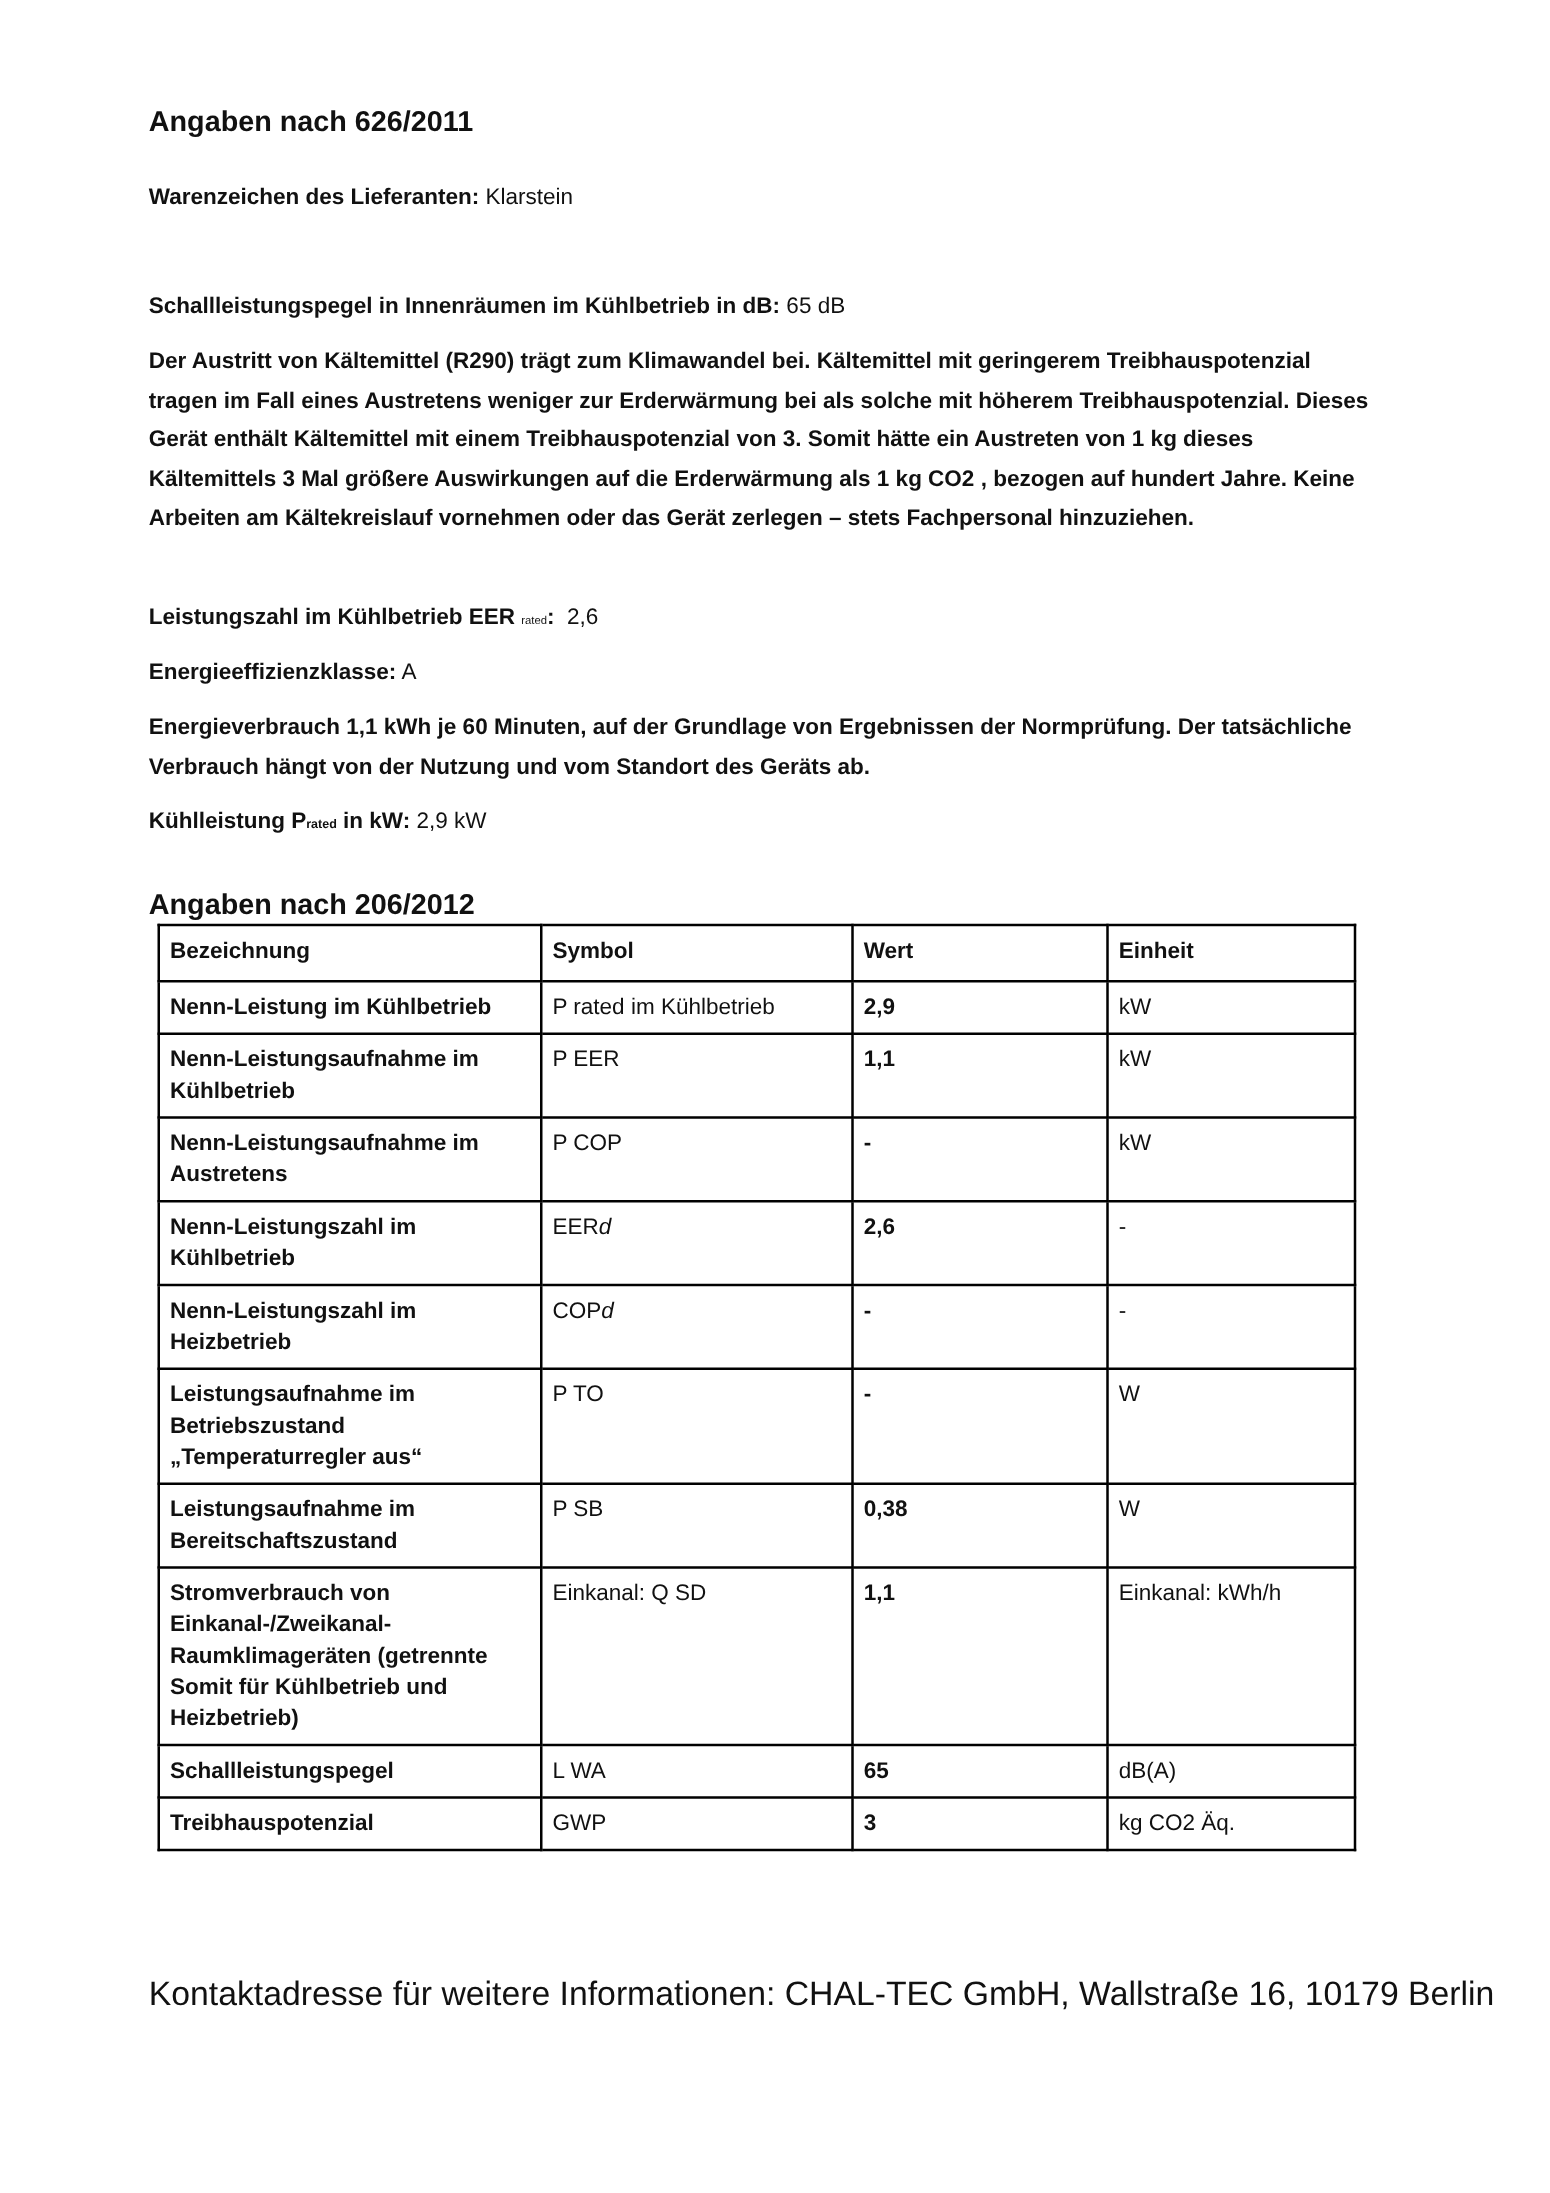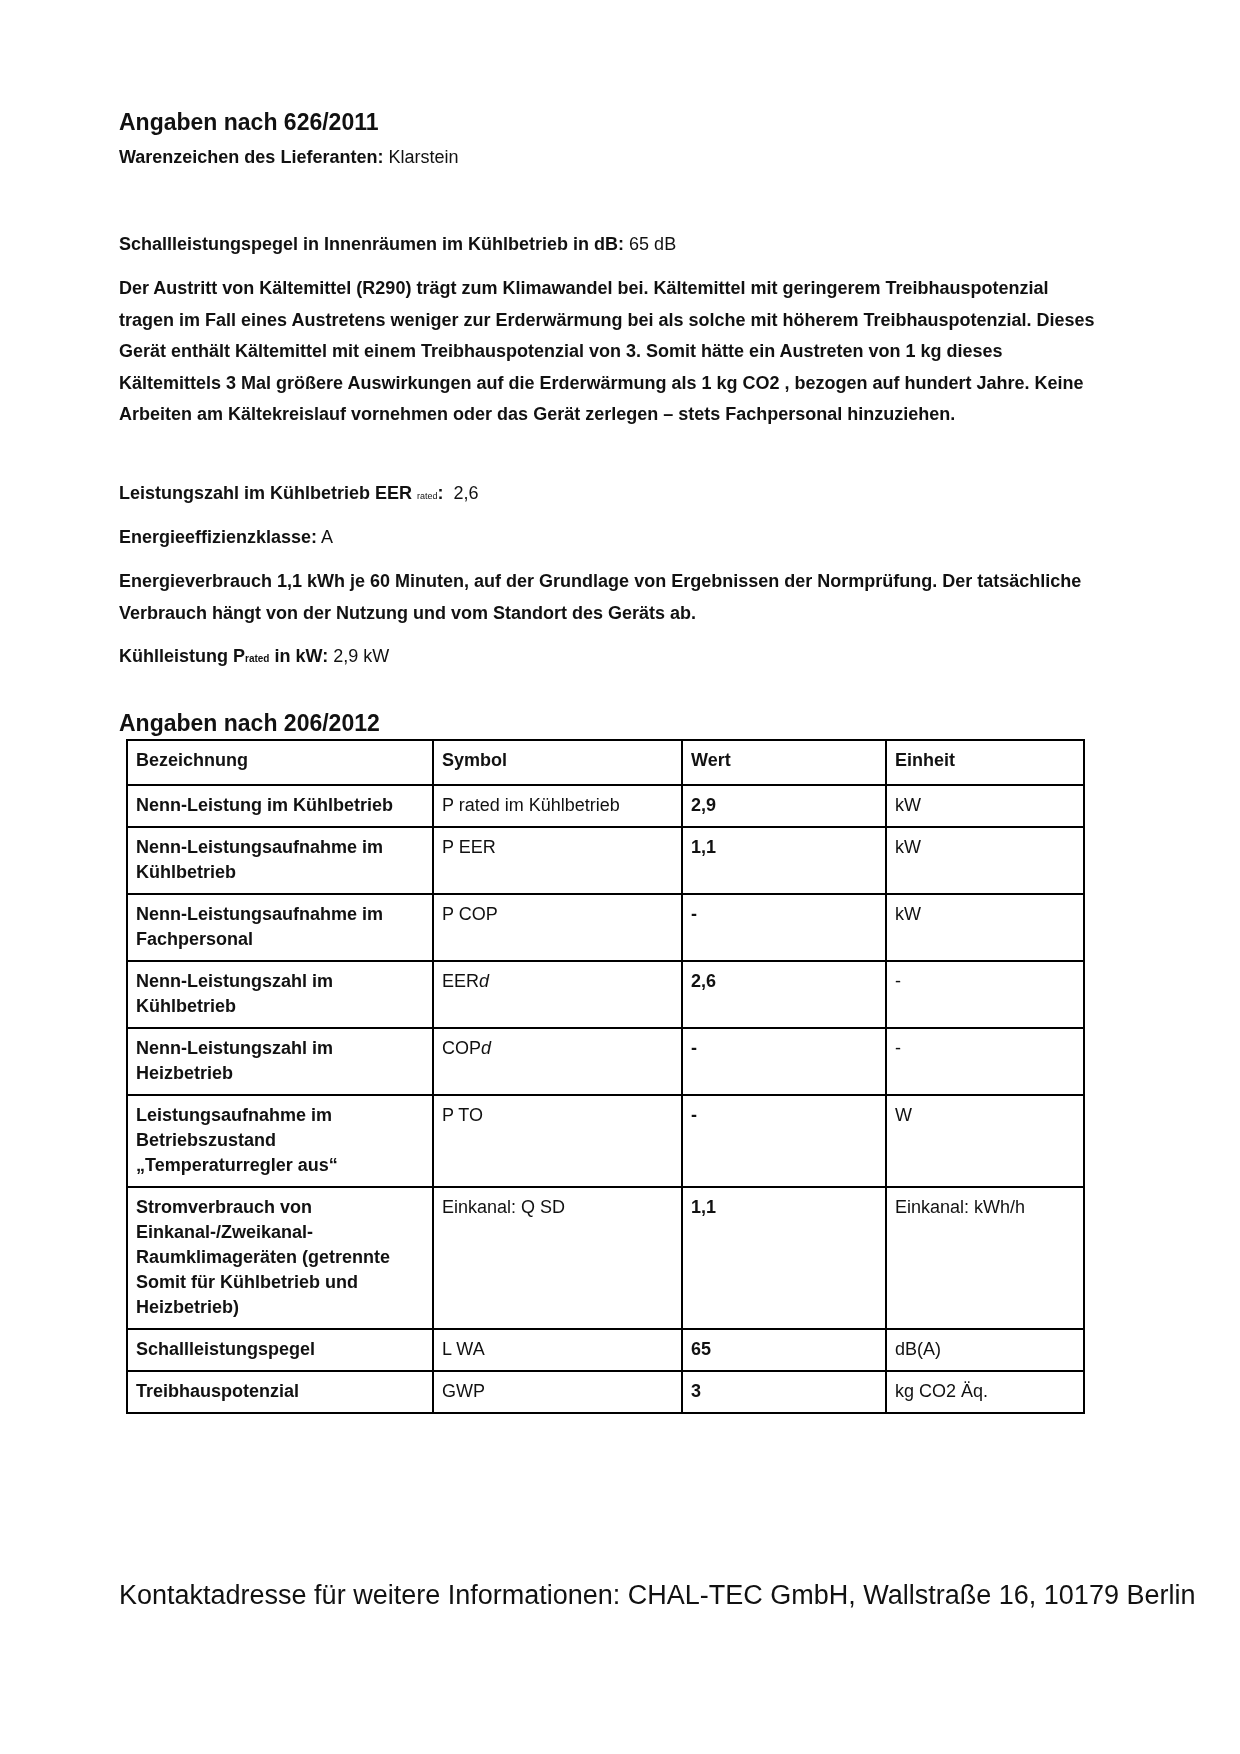--- a/index.html
+++ b/index.html
@@ -1,19 +1,19 @@
 <!DOCTYPE html>
 <html><head>
 <meta charset="utf-8">
 <style>
   html, body { margin: 0; padding: 0; background: #ffffff; }
   body { width: 1240px; height: 1754px; position: relative; color: #111111;
          font-family: "Liberation Sans", "DejaVu Sans", sans-serif; }
   .page { position: absolute; left: 0; top: 0; width: 1240px; height: 1754px; }
-  .h1 { position: absolute; left: 119px; top: 109px; font-size: 23px; font-weight: bold; margin: 0; }
+  .h1 { position: absolute; left: 119px; top: 84px; font-size: 23px; font-weight: bold; margin: 0; }
   .para { position: absolute; left: 119px; width: 980px; font-size: 18px; line-height: 31.5px; margin: 0; }
   .b { font-weight: bold; }
   .sub { font-size: 9px; font-weight: normal; }
   .sub-b { font-size: 10px; font-weight: bold; vertical-align: baseline; }
   .h2 { position: absolute; left: 119px; top: 710px; font-size: 23px; font-weight: bold; margin: 0; }
   table.spec { position: absolute; left: 126px; top: 739px; width: 959px;
                border-collapse: collapse; font-size: 18px; line-height: 25px; }
   table.spec td { border: 2px solid #000; vertical-align: top; padding: 7px 7px 8px 8px; }
   table.spec td.c1 { width: 289px; font-weight: bold; }
   table.spec td.c2 { width: 232px; }
@@ -76,41 +76,47 @@
           <td class="c3">2,9</td>
           <td class="c4">kW</td>
         </tr>
         <tr>
           <td class="c1">Nenn-Leistungsaufnahme im Kühlbetrieb</td>
           <td class="c2"><span>P EER</span><i class="it"></i></td>
           <td class="c3">1,1</td>
           <td class="c4">kW</td>
         </tr>
         <tr>
-          <td class="c1">Nenn-Leistungsaufnahme im Fachpersonal</td>
+          <td class="c1">Nenn-Leistungsaufnahme im Austretens</td>
           <td class="c2"><span>P COP</span><i class="it"></i></td>
           <td class="c3">-</td>
           <td class="c4">kW</td>
         </tr>
         <tr>
           <td class="c1">Nenn-Leistungszahl im Kühlbetrieb</td>
           <td class="c2"><span>EER</span><i class="it">d</i></td>
           <td class="c3">2,6</td>
           <td class="c4">-</td>
         </tr>
         <tr>
           <td class="c1">Nenn-Leistungszahl im Heizbetrieb</td>
           <td class="c2"><span>COP</span><i class="it">d</i></td>
           <td class="c3">-</td>
           <td class="c4">-</td>
         </tr>
         <tr>
           <td class="c1">Leistungsaufnahme im Betriebszustand „Temperaturregler aus“</td>
           <td class="c2"><span>P TO</span><i class="it"></i></td>
           <td class="c3">-</td>
+          <td class="c4">W</td>
+        </tr>
+        <tr>
+          <td class="c1">Leistungsaufnahme im Bereitschaftszustand</td>
+          <td class="c2"><span>P SB</span><i class="it"></i></td>
+          <td class="c3">0,38</td>
           <td class="c4">W</td>
         </tr>
         <tr>
           <td class="c1">Stromverbrauch von Einkanal-/Zweikanal-Raumklimageräten (getrennte Somit für Kühlbetrieb und Heizbetrieb)</td>
           <td class="c2"><span>Einkanal: Q SD</span><i class="it"></i></td>
           <td class="c3">1,1</td>
           <td class="c4">Einkanal: kWh/h</td>
         </tr>
         <tr>
           <td class="c1">Schallleistungspegel</td>

